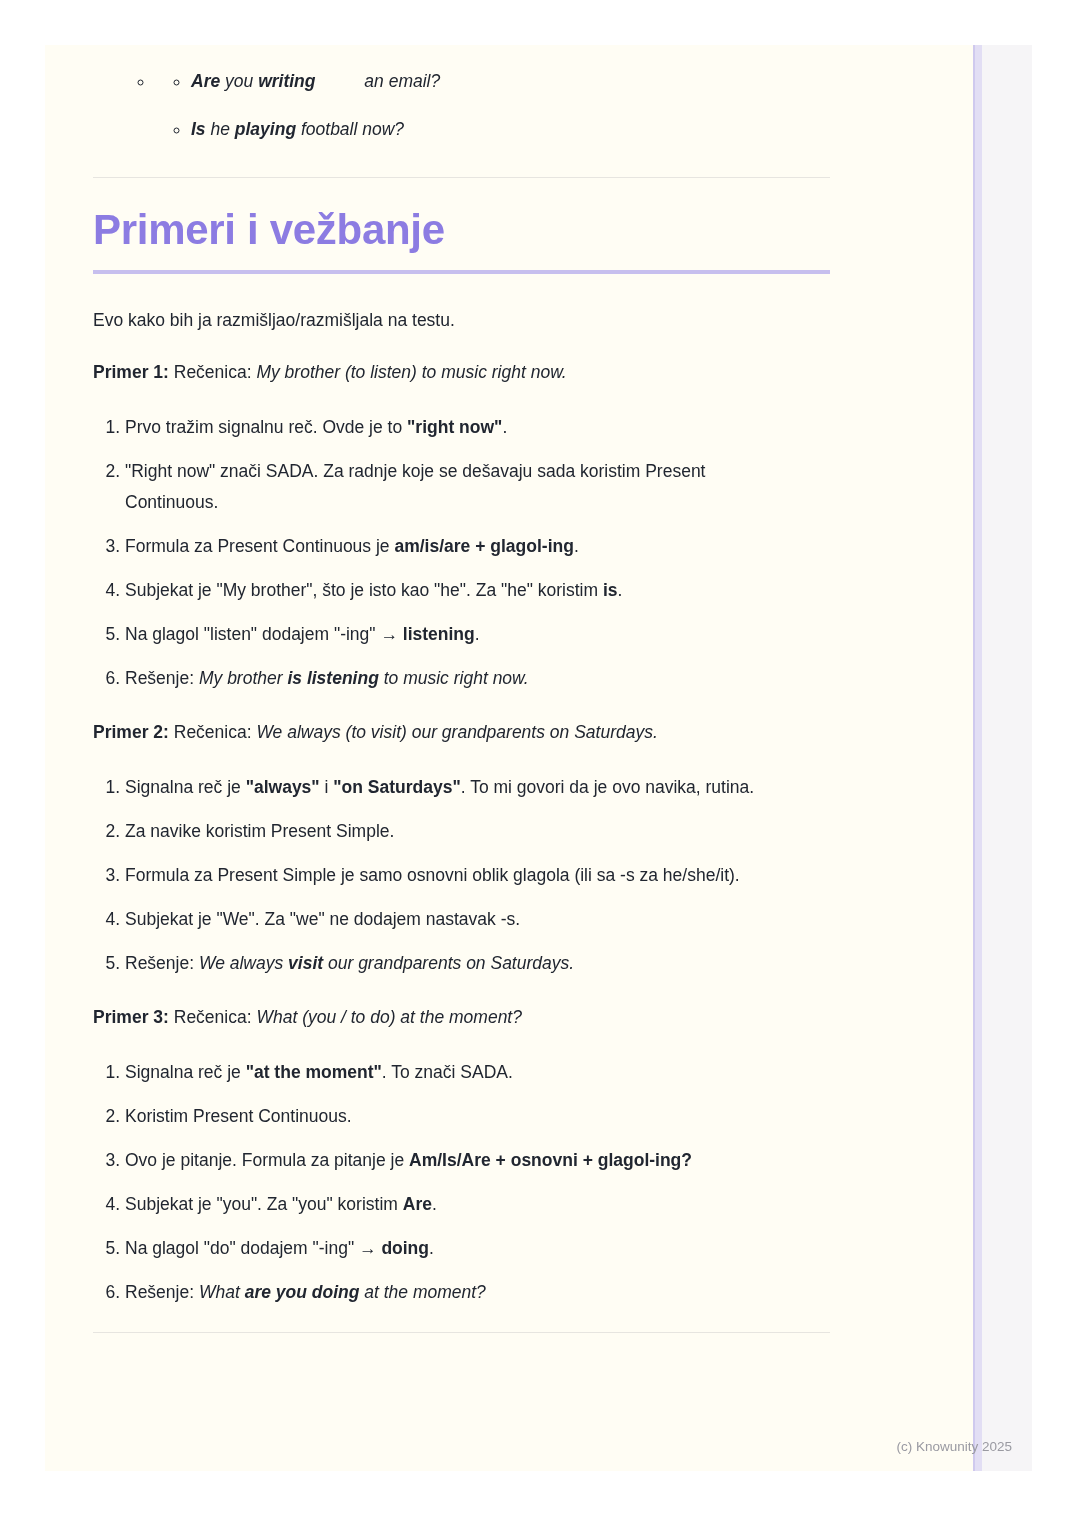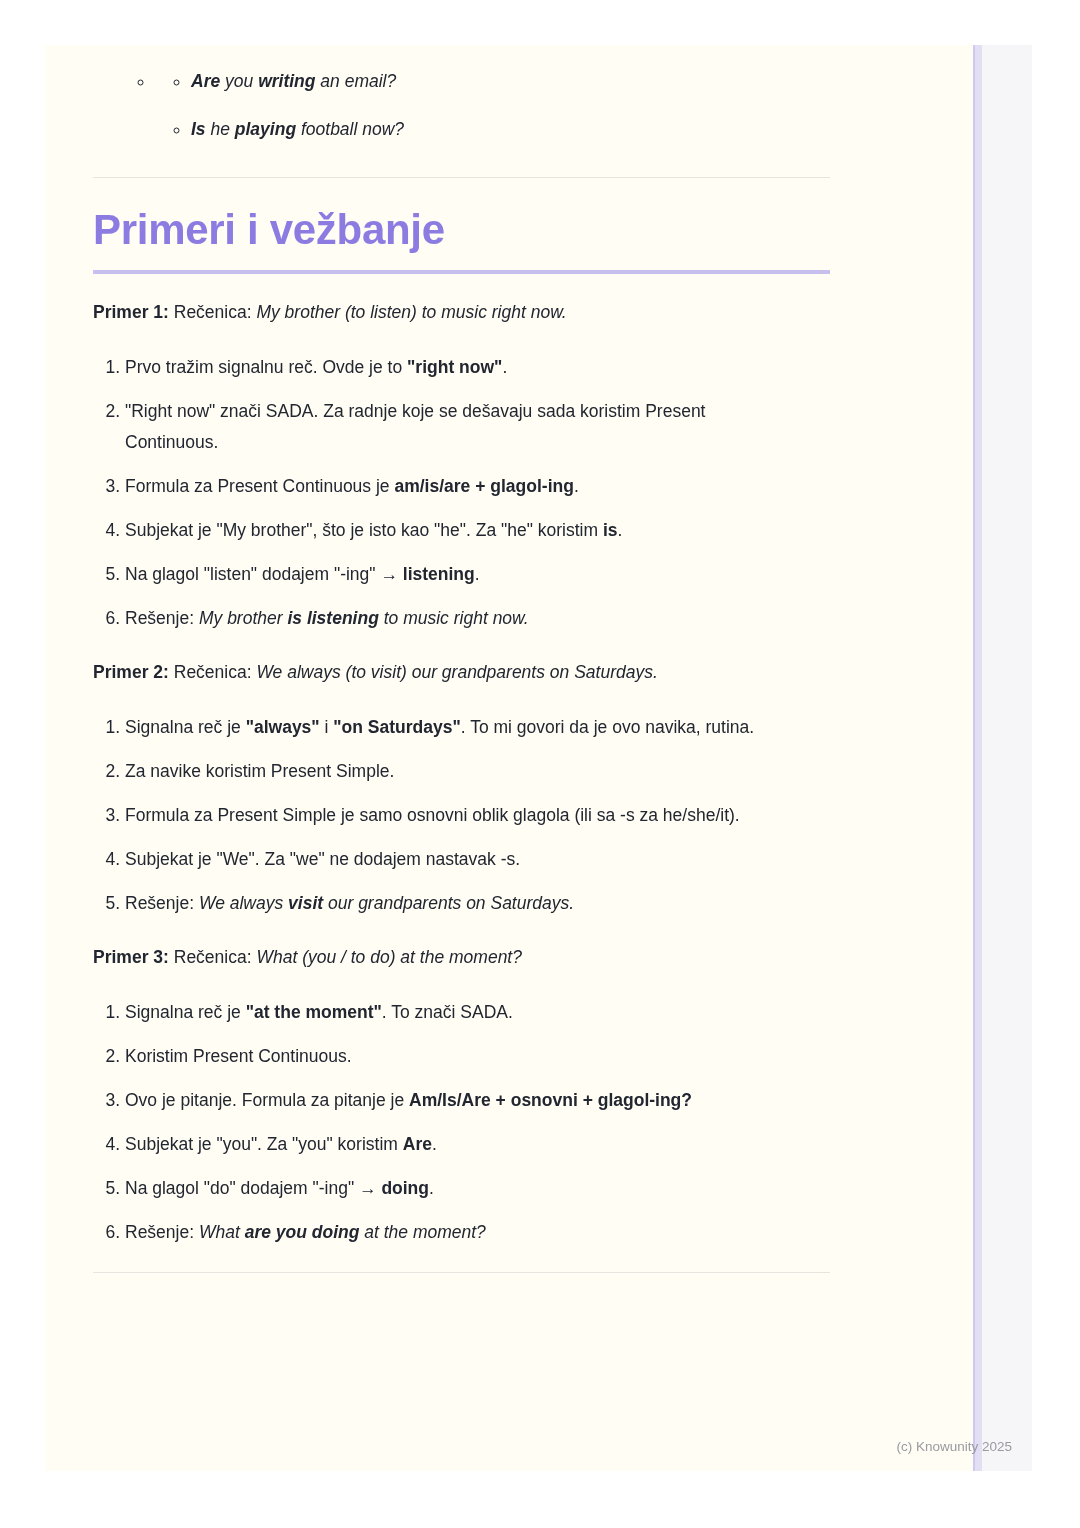--- a/index.html
+++ b/index.html
@@ -108,33 +108,34 @@
 <body>
 
 <div class="page">
   <div class="content">
     <div class="inner">
 
       <ul class="top-list">
         <li>
           <ul class="sub-list">
             <li>
-              <span><span style="font-weight: 700; font-style: italic;">Are</span><span style="font-style: italic;"> you </span><span style="font-weight: 700; font-style: italic;">writing</span><span style="font-style: italic;"> an email?</span></span>
+              <span><span style="font-weight: 700; font-style: italic;">Are</span><span style="font-style: italic;"> you </span><span style="font-weight: 700; font-style: italic;">writing</span><span style="font-style: italic; margin-left: 44px;"> an email?</span></span>
             </li>
             <li>
               <span><span style="font-weight: 700; font-style: italic;">Is</span><span style="font-style: italic;"> he </span><span style="font-weight: 700; font-style: italic;">playing</span><span style="font-style: italic;"> football now?</span></span>
             </li>
           </ul>
         </li>
       </ul>
 
       <hr class="divider">
 
       <h1 class="section-title">Primeri i vežbanje</h1>
 
+      <p class="intro">Evo kako bih ja razmišljao/razmišljala na testu.</p>
 
       <p class="lead"><span style="font-weight: 700;">Primer 1:</span><span> Rečenica: </span><span style="font-style: italic;">My brother (to listen) to music right now.</span></p>
       <ol class="steps">
           <li><span>Prvo tražim signalnu reč. Ovde je to </span><span style="font-weight: 700;">"right now"</span><span>.</span></li>
           <li><span>"Right now" znači SADA. Za radnje koje se dešavaju sada koristim Present Continuous.</span></li>
           <li><span>Formula za Present Continuous je </span><span style="font-weight: 700;">am/is/are + glagol-ing</span><span>.</span></li>
           <li><span>Subjekat je "My brother", što je isto kao "he". Za "he" koristim </span><span style="font-weight: 700;">is</span><span>.</span></li>
           <li><span>Na glagol "listen" dodajem "-ing" → </span><span style="font-weight: 700;">listening</span><span>.</span></li>
           <li><span>Rešenje: </span><span style="font-style: italic;">My brother </span><span style="font-weight: 700; font-style: italic;">is listening</span><span style="font-style: italic;"> to music right now.</span></li>
         </ol>

